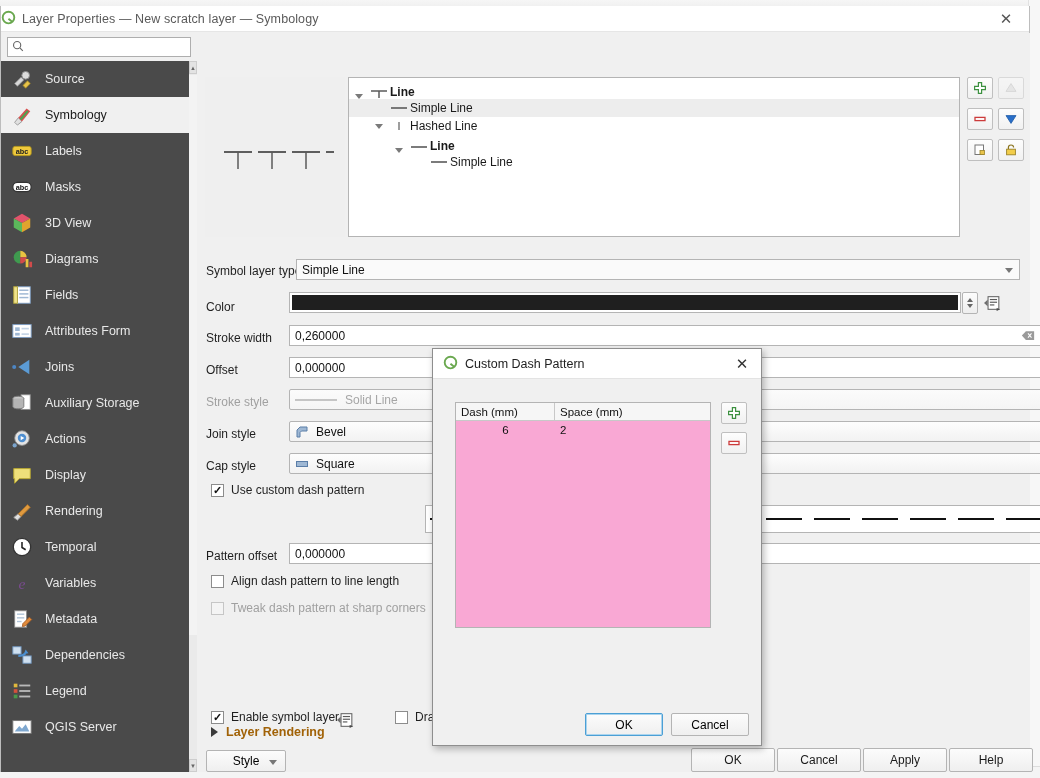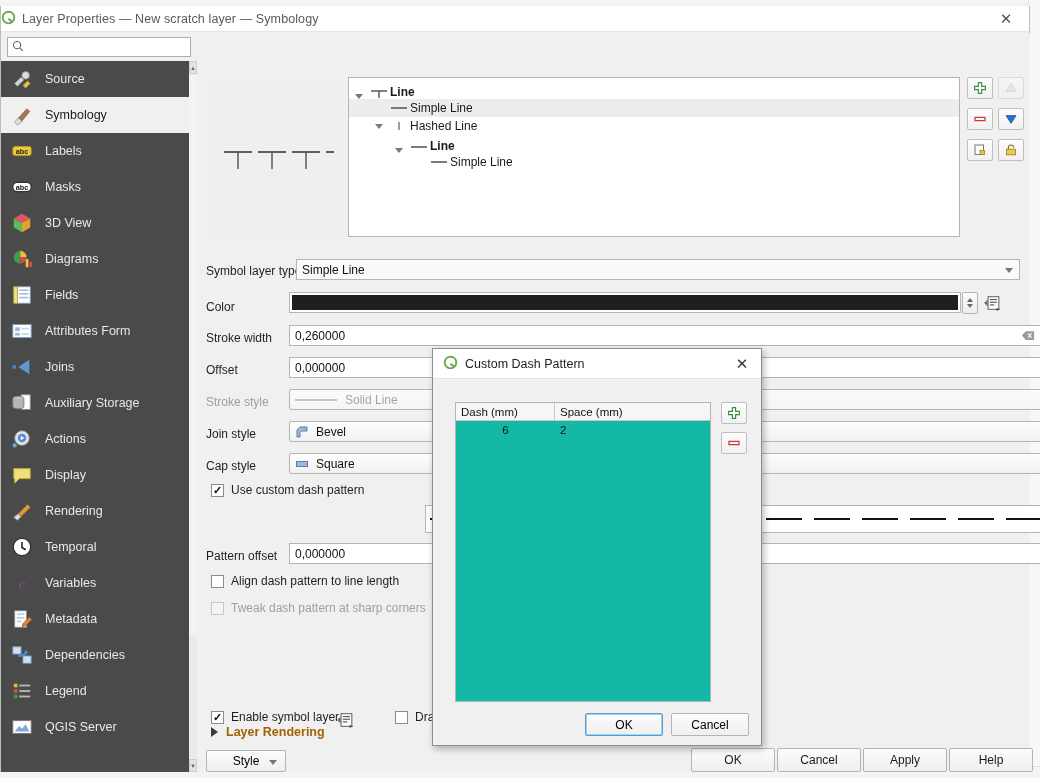--- a/index.html
+++ b/index.html
@@ -299,22 +299,22 @@
   }
   #modal-title .t { font-size: 12.5px; color: #222; margin-left: 7px; }
   #modal-close {
     position: absolute; right: 8px; top: 4px;
     width: 22px; height: 22px;
     display: flex; align-items: center; justify-content: center;
     font-size: 15px; color: #333; cursor: pointer;
   }
   #dash-table {
     position: absolute; left: 22px; top: 53px;
-    width: 256px; height: 300px;
-    background: #14b8a6;
+    width: 256px; height: 226px;
+    background: #f9a8d4;
     border: 1px solid #b4b4b4;
   }
   #dash-head {
     display: flex; height: 18px;
     background: #f6f6f6;
     border-bottom: 1px solid #c8c8c8;
     font-size: 11.5px; color: #111;
   }
   #dash-head div {
     padding-left: 5px; display: flex; align-items: center;

